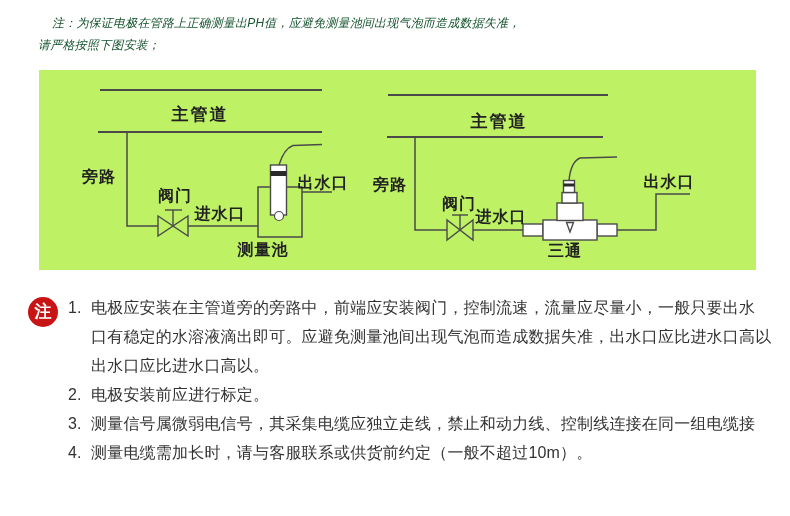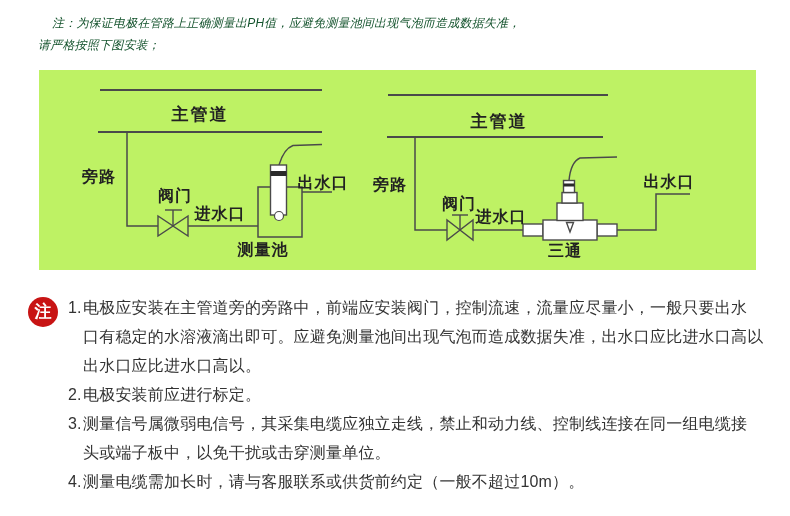--- a/index.html
+++ b/index.html
@@ -22,21 +22,21 @@
   
   .note-badge{
     position:absolute;left:28px;top:297px;width:30px;height:30px;border-radius:50%;
     background:#c81414;color:#ffffff;font-size:17px;font-weight:bold;
     line-height:30px;text-align:center;
   }
   
   .instructions{position:absolute;left:68px;top:293px;}
   .item{display:flex;}
   .item .num{flex:none;width:15px;font-size:16px;line-height:29px;color:#333;}
-  .item .body{flex:none;}
+  .item .body{flex:none;margin-left:8px;}
   .item .body .iline{font-size:16px;line-height:29px;letter-spacing:0.2px;color:#333;white-space:nowrap;}
 </style>
 </head>
 <body>
 
 <div class="page">
 
   <div class="top-note">
     <div class="nline first">注：为保证电极在管路上正确测量出PH值，应避免测量池间出现气泡而造成数据失准，</div>
     <div class="nline">请严格按照下图安装；</div>
@@ -133,21 +133,20 @@
     <div class="item">
       <span class="num">2.</span>
       <div class="body">
         <div class="iline">电极安装前应进行标定。</div>
       </div>
     </div>
     <div class="item">
       <span class="num">3.</span>
       <div class="body">
         <div class="iline">测量信号属微弱电信号，其采集电缆应独立走线，禁止和动力线、控制线连接在同一组电缆接</div>
-        <div class="iline">头或端子板中，以免干扰或击穿测量单位。</div>
       </div>
     </div>
     <div class="item">
       <span class="num">4.</span>
       <div class="body">
         <div class="iline">测量电缆需加长时，请与客服联系或供货前约定（一般不超过10m）。</div>
       </div>
     </div>
   </div>
 

